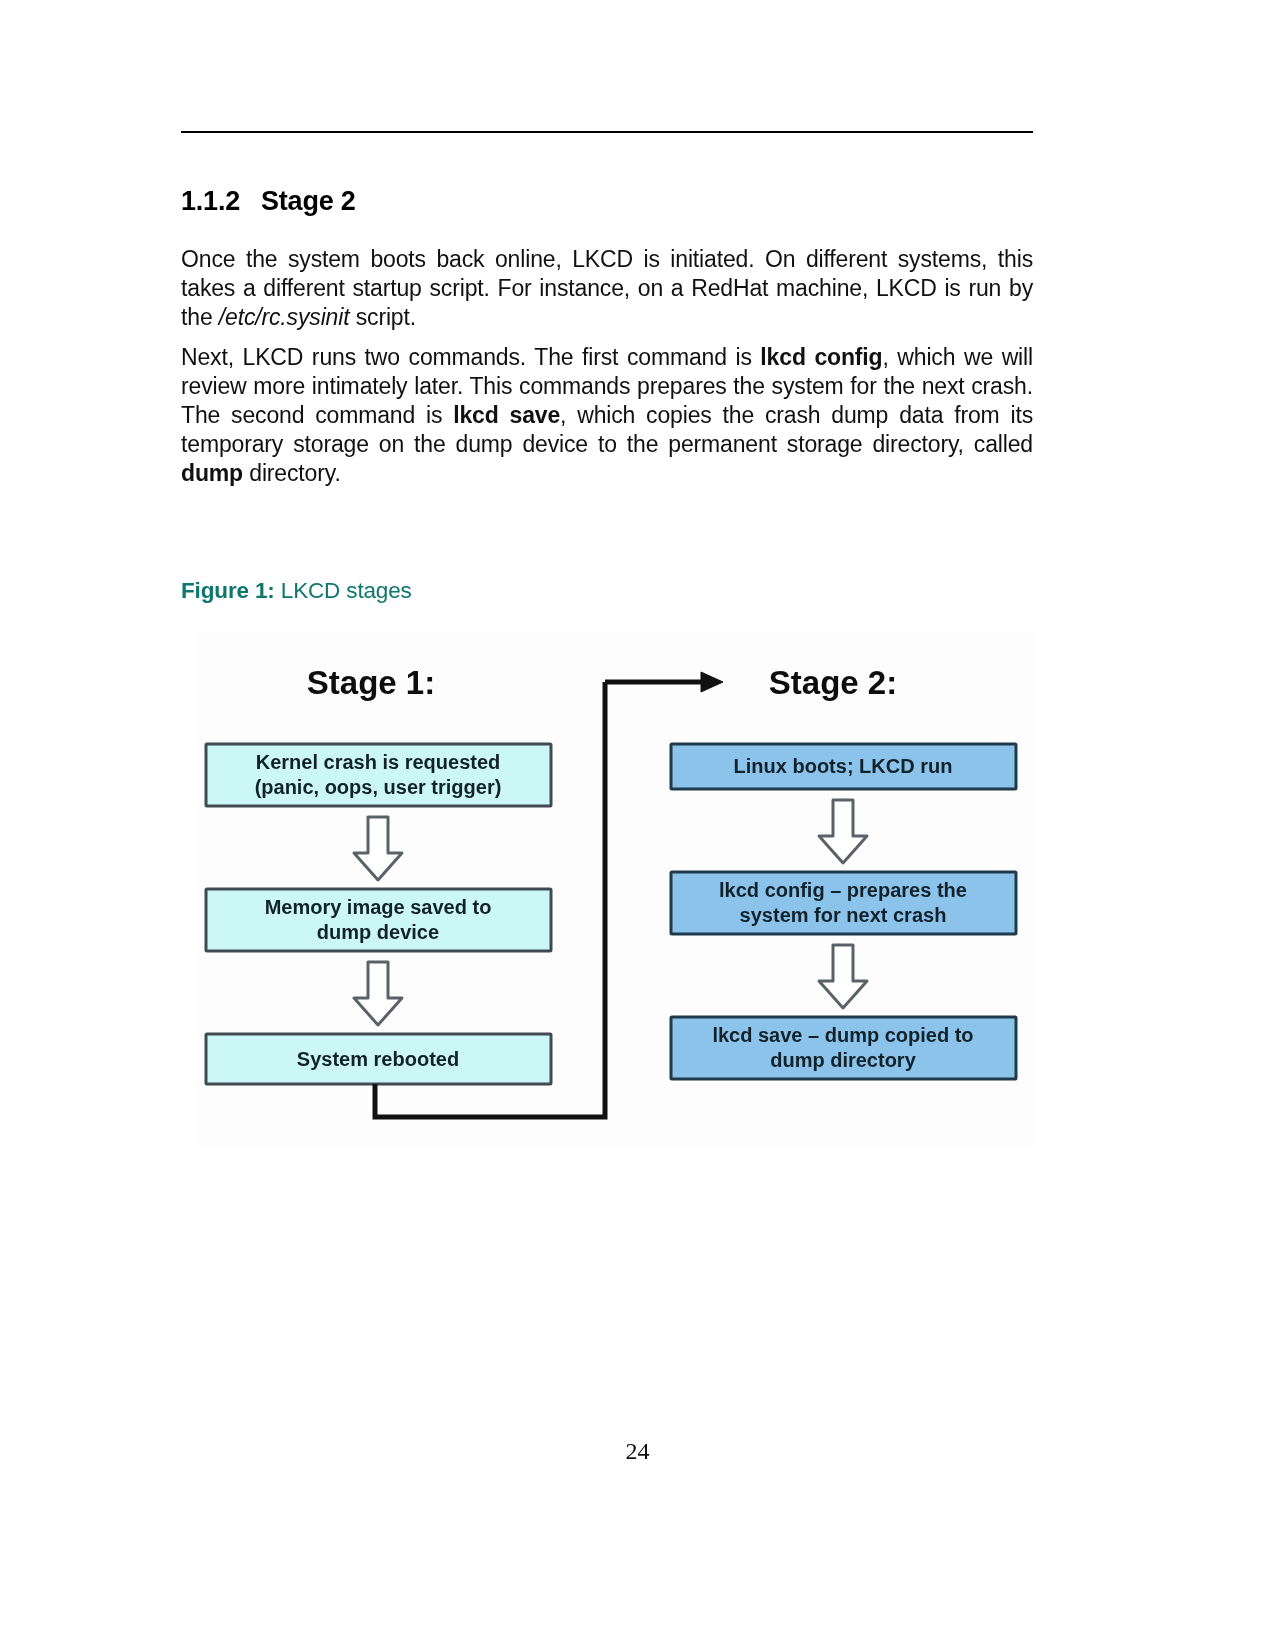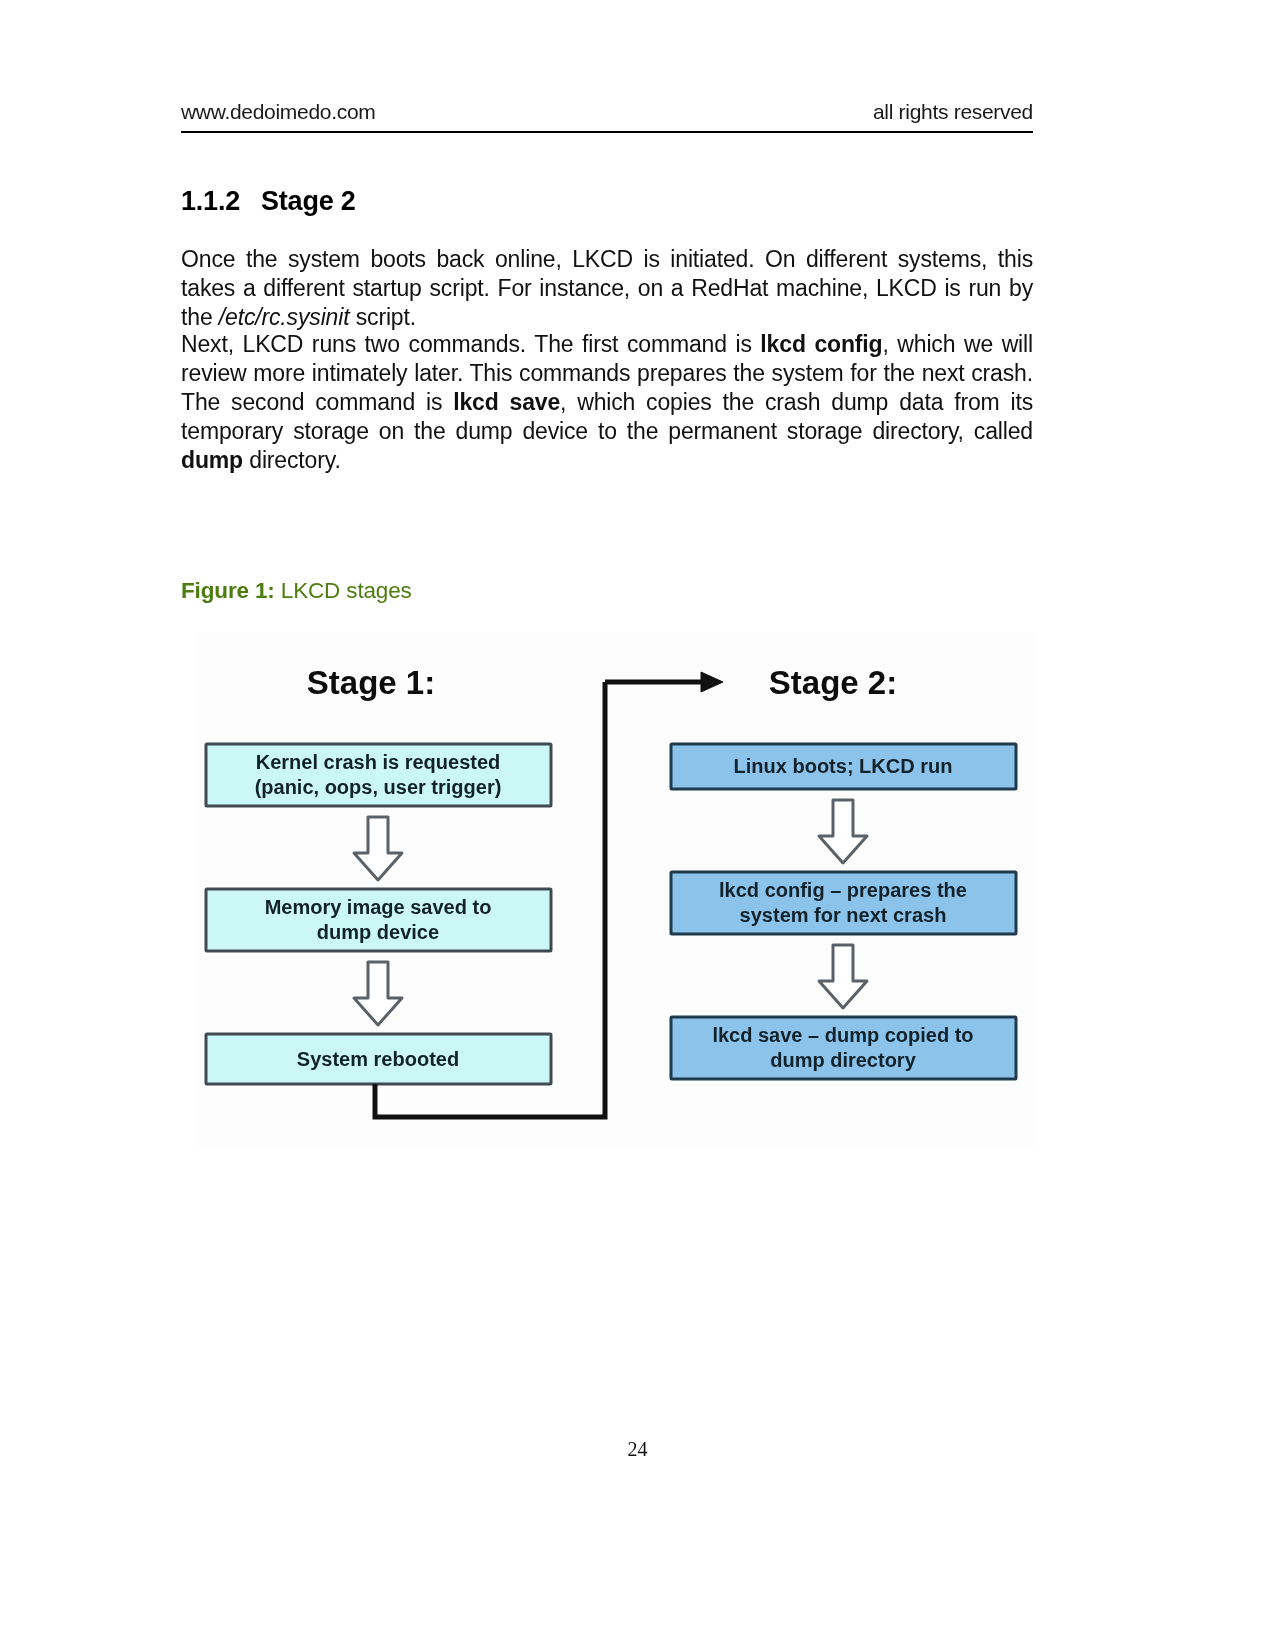--- a/index.html
+++ b/index.html
@@ -66,30 +66,30 @@
     font-size: 23px;
     line-height: 29px;
     text-align: justify;
     color: #111111;
     letter-spacing: -0.15px;
   }
   .para b { font-weight: bold; }
   .para i { font-style: italic; }
 
   #para-1 { top: 245px; }
-  #para-2 { top: 330px; }
+  #para-2 { top: 343px; }
   #para-3 { top: 470px; }
 
   .figure-caption {
     position: absolute;
     left: 181px;
     top: 578px;
     font-family: "Liberation Sans", sans-serif;
     font-size: 22.5px;
-    color: #4d7c0f;
+    color: #0f766e;
     letter-spacing: -0.15px;
   }
   .figure-caption b { font-weight: bold; }
 
   
   .figure {
     position: absolute;
     left: 196px;
     top: 632px;
     width: 840px;
@@ -99,33 +99,29 @@
   .figure svg { display: block; }
 
   
   .page-number {
     position: absolute;
     left: 0;
     top: 1438px;
     width: 1275px;
     text-align: center;
     font-family: "Liberation Serif", serif;
-    font-size: 20px;
+    font-size: 24px;
     color: #111;
   }
 </style>
 </head>
 <body>
 
 <div class="page">
 
-  <div class="header">
-    <span>www.dedoimedo.com</span>
-    <span>all rights reserved</span>
-  </div>
   <div class="header-rule"></div>
 
   <div class="section-heading">
     <span class="num">1.1.2</span><span>Stage 2</span>
   </div>
 
   <div class="para" id="para-1">
     <span>Once the system boots back online, LKCD is initiated. On different systems, this takes a different startup script. For instance, on a RedHat machine, LKCD is run by the </span><i>/etc/rc.sysinit</i><span> script.</span>
   </div>
 

